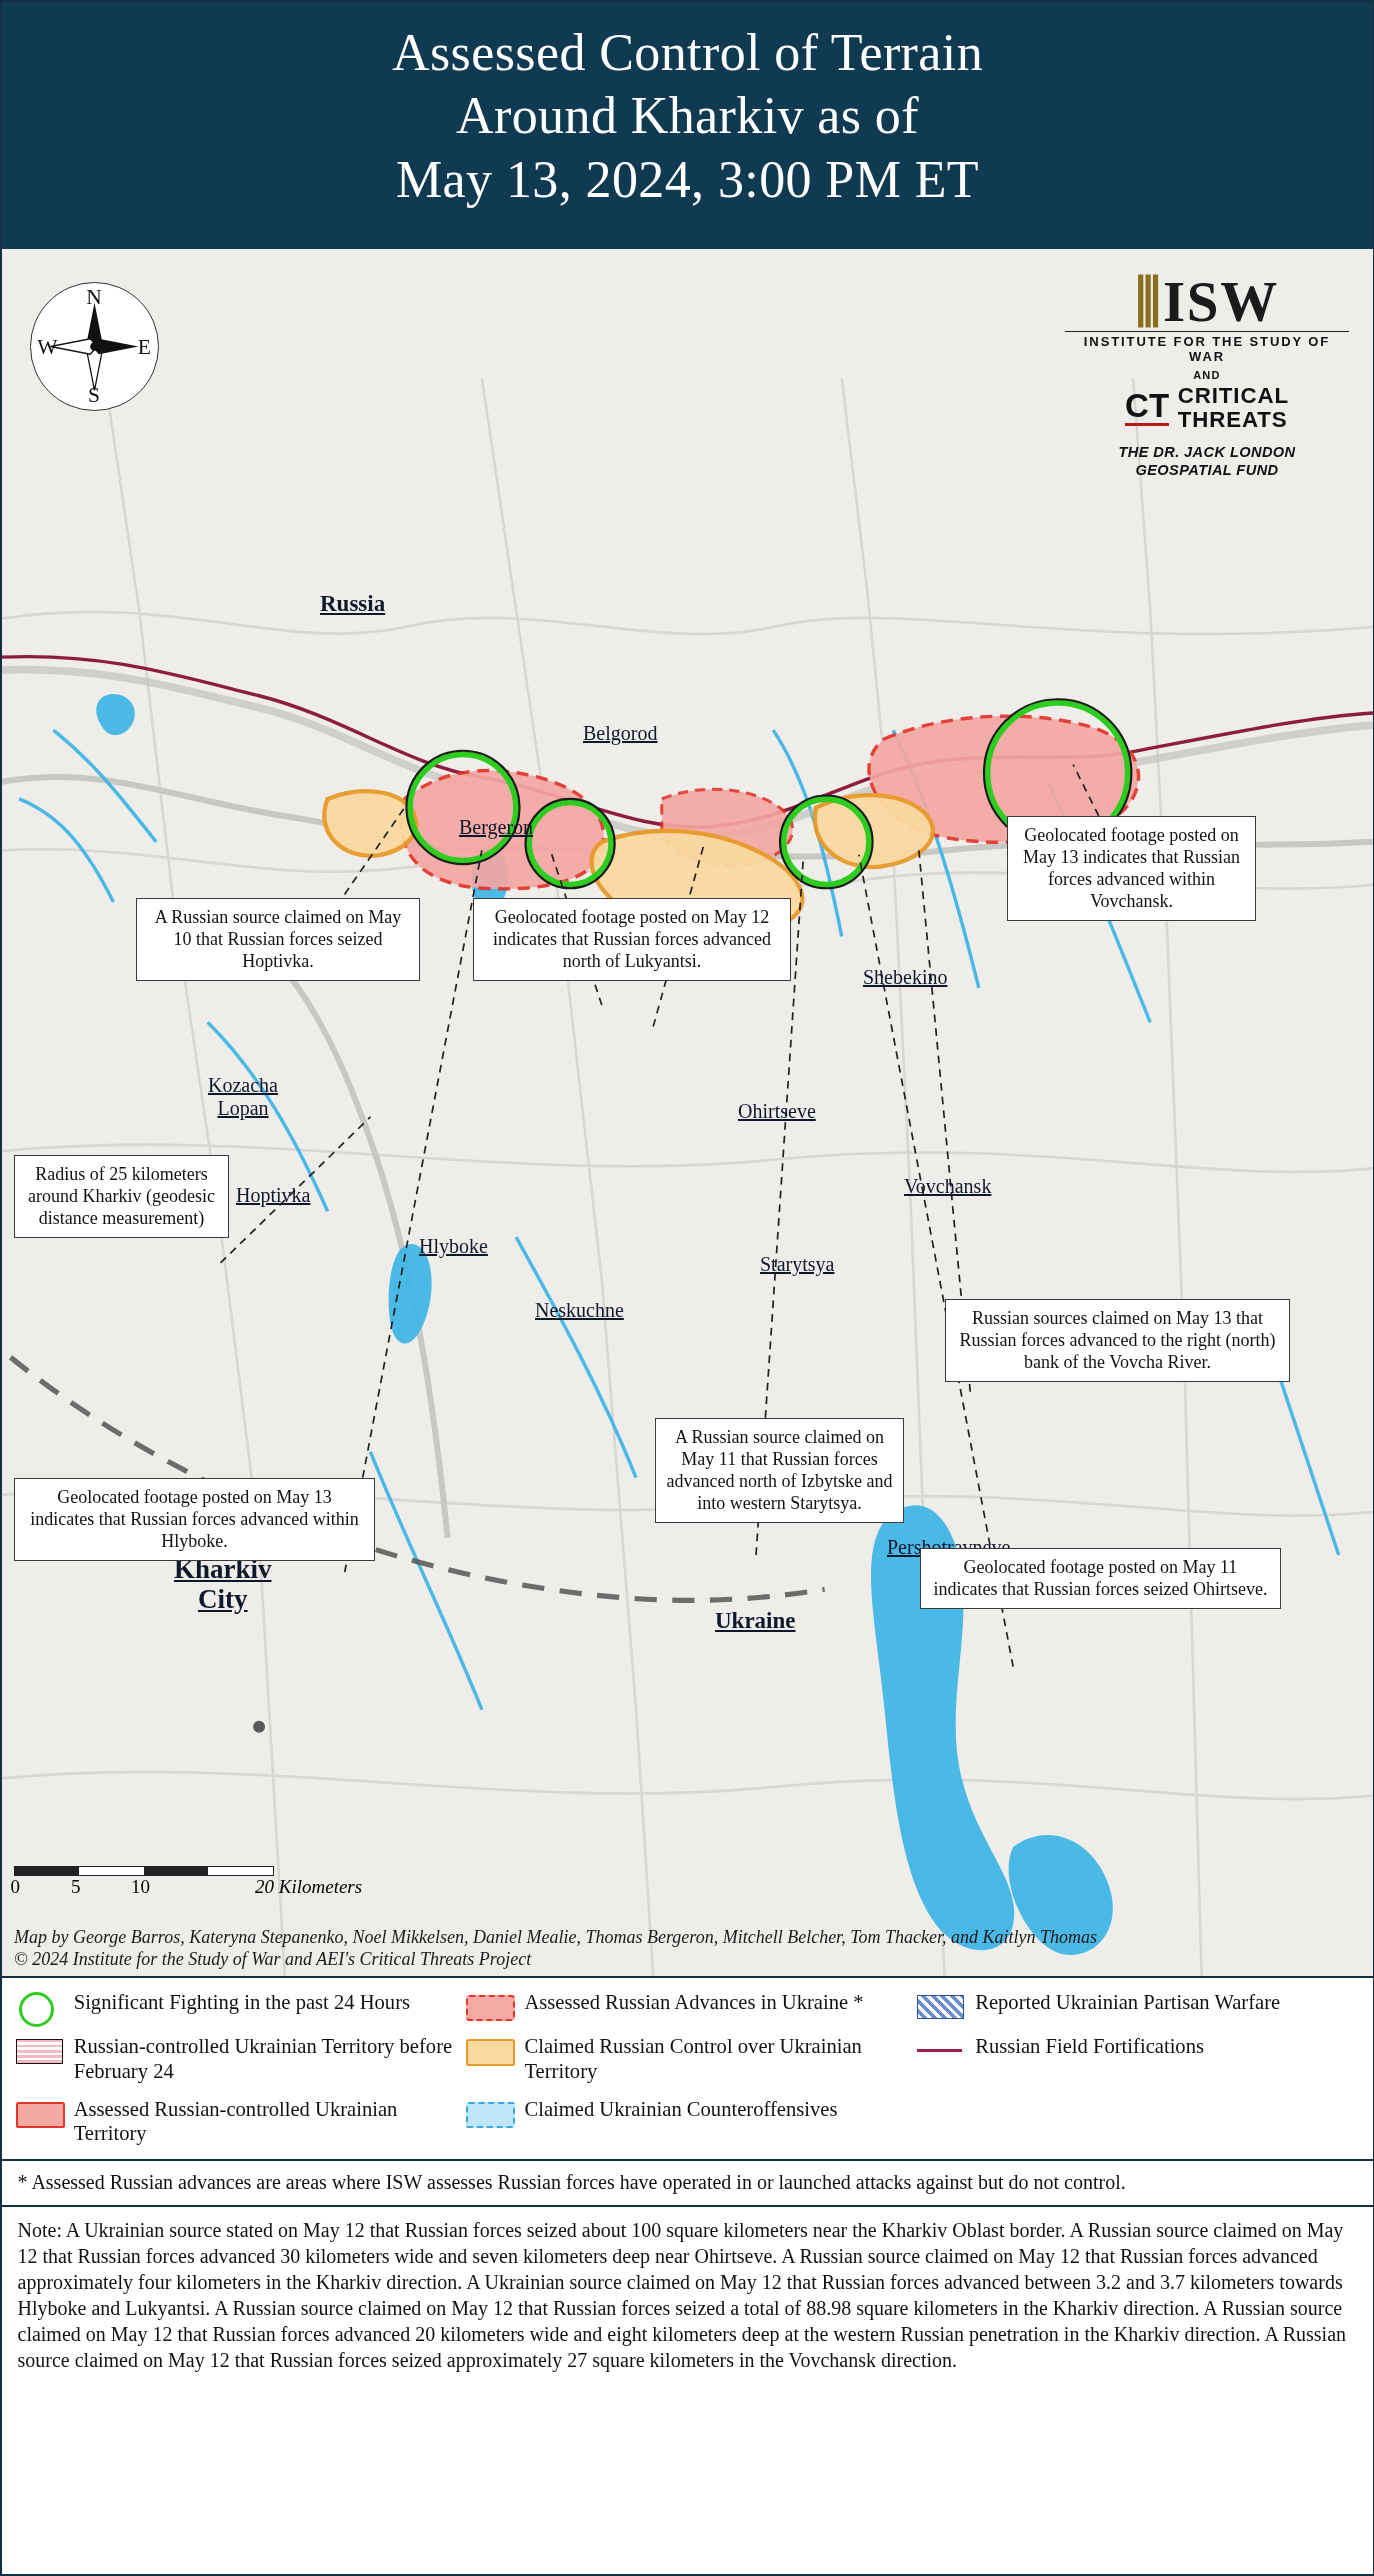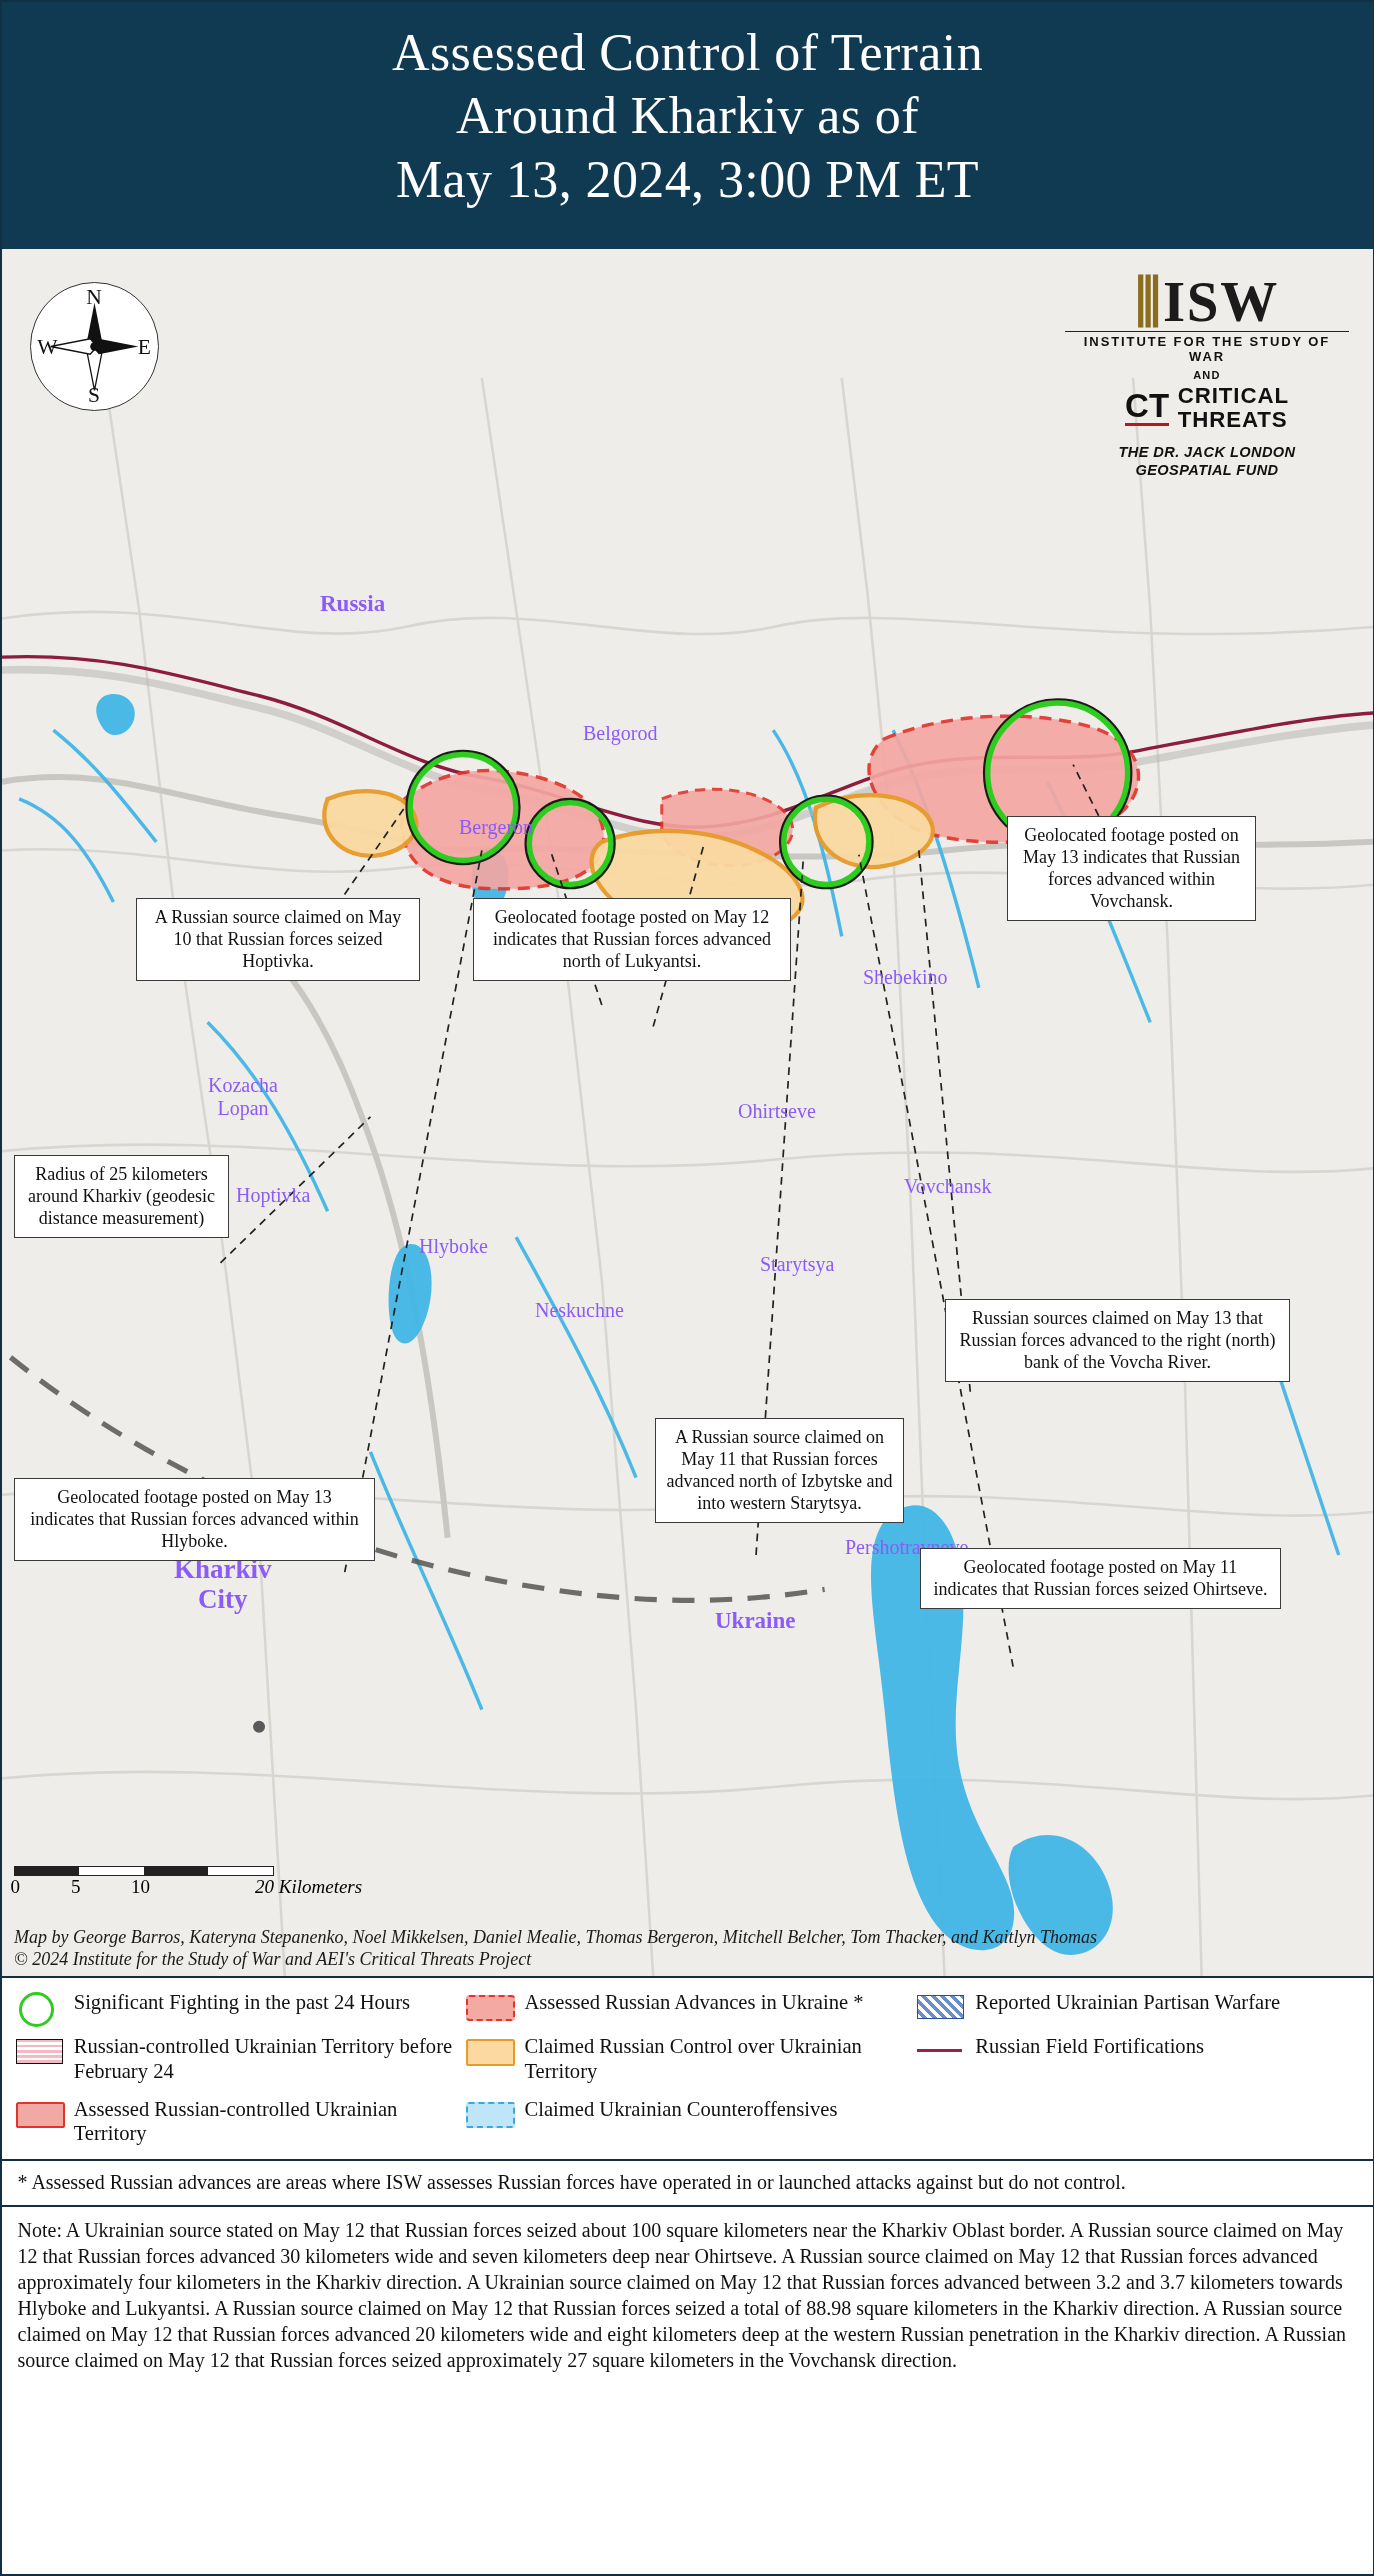--- a/index.html
+++ b/index.html
@@ -160,23 +160,24 @@
     color: #111;
     padding: 7.7px 9.5px;
     text-align: center;
     box-sizing: border-box;
   }
 
   
   .place {
     position: absolute;
     font-family: "Liberation Serif", serif;
-    color: #8b5cf6;
+    color: #0f172a;
     white-space: pre-line;
     text-align: center;
+    text-decoration: underline;
   }
   .place.country {
     font-weight: bold;
     font-size: 23px;
   }
   .place.city-major {
     font-weight: bold;
     font-size: 27px;
     line-height: 1.1;
   }
@@ -457,21 +458,21 @@
     <div class="place town" style="left:457px; top:567px;">Bergeron</div>
     <div class="place town" style="left:861px; top:717px;">Shebekino</div>
     <div class="place town" style="left:206px; top:825px;">Kozacha
 Lopan</div>
     <div class="place town" style="left:736px; top:851px;">Ohirtseve</div>
     <div class="place town" style="left:234px; top:935px;">Hoptivka</div>
     <div class="place town" style="left:902px; top:926px;">Vovchansk</div>
     <div class="place town" style="left:417px; top:986px;">Hlyboke</div>
     <div class="place town" style="left:533px; top:1050px;">Neskuchne</div>
     <div class="place town" style="left:758px; top:1004px;">Starytsya</div>
-    <div class="place town" style="left:843px; top:1287px;">Pershotravneve</div>
+    <div class="place town" style="left:885px; top:1287px;">Pershotravneve</div>
     <div class="place city-major" style="left:172px; top:1306px;">Kharkiv
 City</div>
     <div class="place country" style="left:713px; top:1359px;">Ukraine</div>
 
     <div class="callout" style="left:134px; top:649px; width:284px;">A Russian source claimed on May 10 that Russian forces seized Hoptivka.</div>
 
     <div class="callout" style="left:471px; top:649px; width:318px;">Geolocated footage posted on May 12 indicates that Russian forces advanced north of Lukyantsi.</div>
 
     <div class="callout" style="left:1005px; top:567px; width:249px;">Geolocated footage posted on May 13 indicates that Russian forces advanced within Vovchansk.</div>
 

